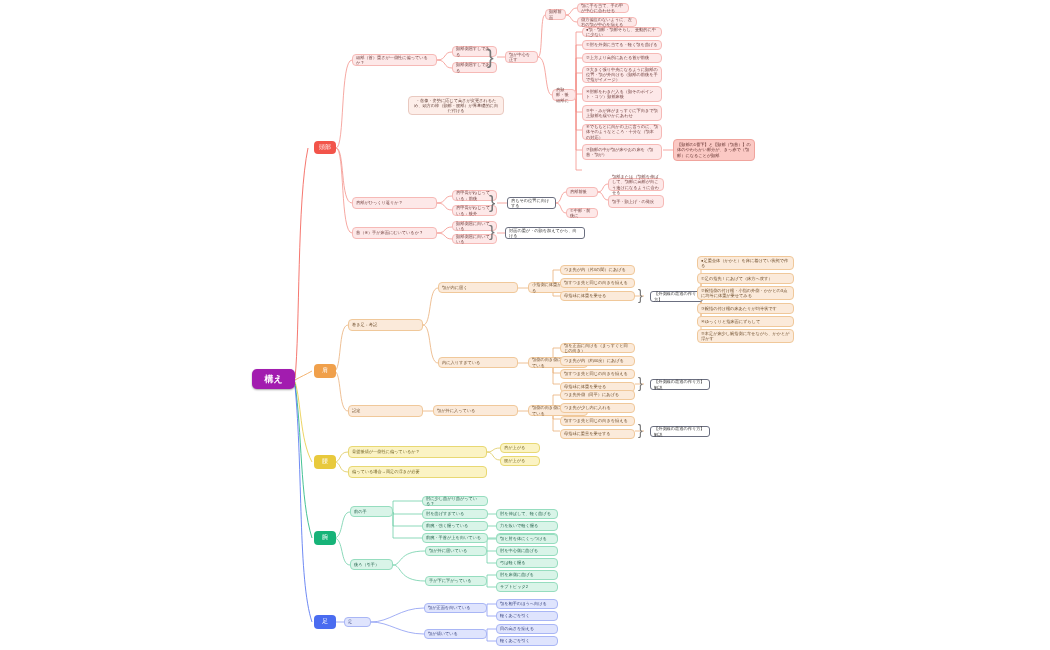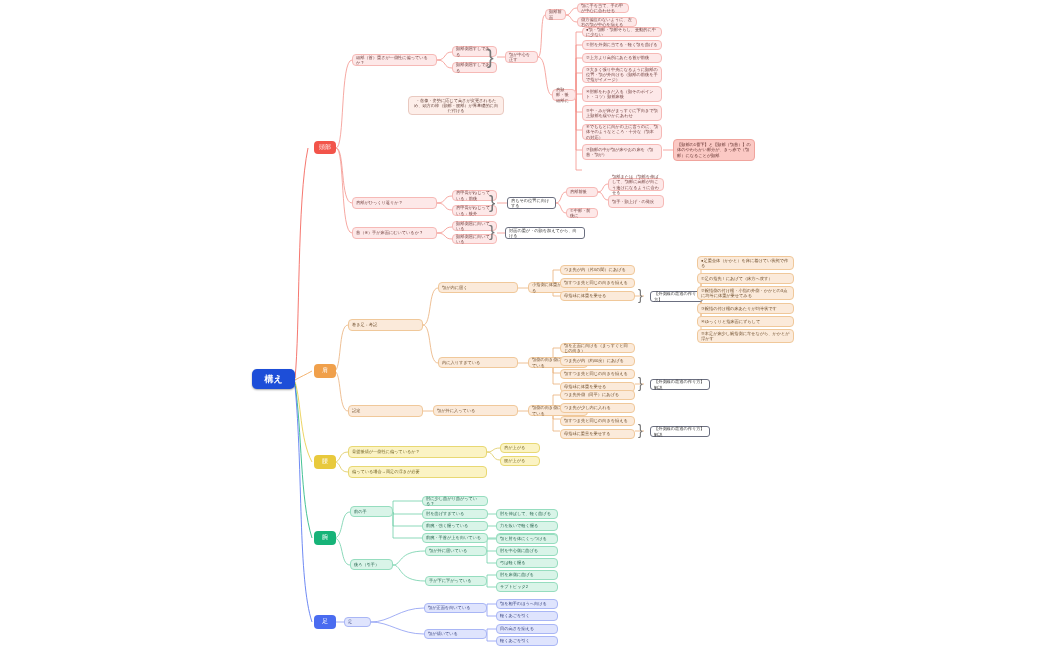--- a/index.html
+++ b/index.html
@@ -3,21 +3,21 @@
 <meta charset="utf-8">
 <style>
   html,body{margin:0;padding:0;background:#ffffff;}
   body{width:1050px;height:650px;overflow:hidden;
        font-family:"Liberation Sans","DejaVu Sans",sans-serif;}
   #stage{position:relative;width:1050px;height:650px;}
   svg#wires{position:absolute;left:0;top:0;width:1050px;height:650px;pointer-events:none;}
   .node{position:absolute;box-sizing:border-box;border-radius:4px;
         font-size:4.2px;line-height:1.22;padding:2px 3px;
         display:flex;align-items:center;letter-spacing:0;}
-  .root{background:#1d4ed8;color:#ffffff;border-radius:5px;
+  .root{background:#a21caf;color:#ffffff;border-radius:5px;
         font-size:9px;font-weight:bold;justify-content:center;
         box-shadow:0 1px 2px rgba(0,0,0,.35);}
   .hub{border-radius:4px;justify-content:center;color:#fff;font-size:6px;}
   .hub.red{background:#f2544a;}
   .hub.orange{background:#f0a04b;}
   .hub.yellow{background:#e8c93c;}
   .hub.green{background:#16b378;}
   .hub.blue{background:#4a6cf0;}
   .n-red{background:#fde8e8;border:0.6px solid #f6b9b6;color:#6b3a38;}
   .n-orange{background:#fbeada;border:0.6px solid #f0c89a;color:#6b4a28;}

